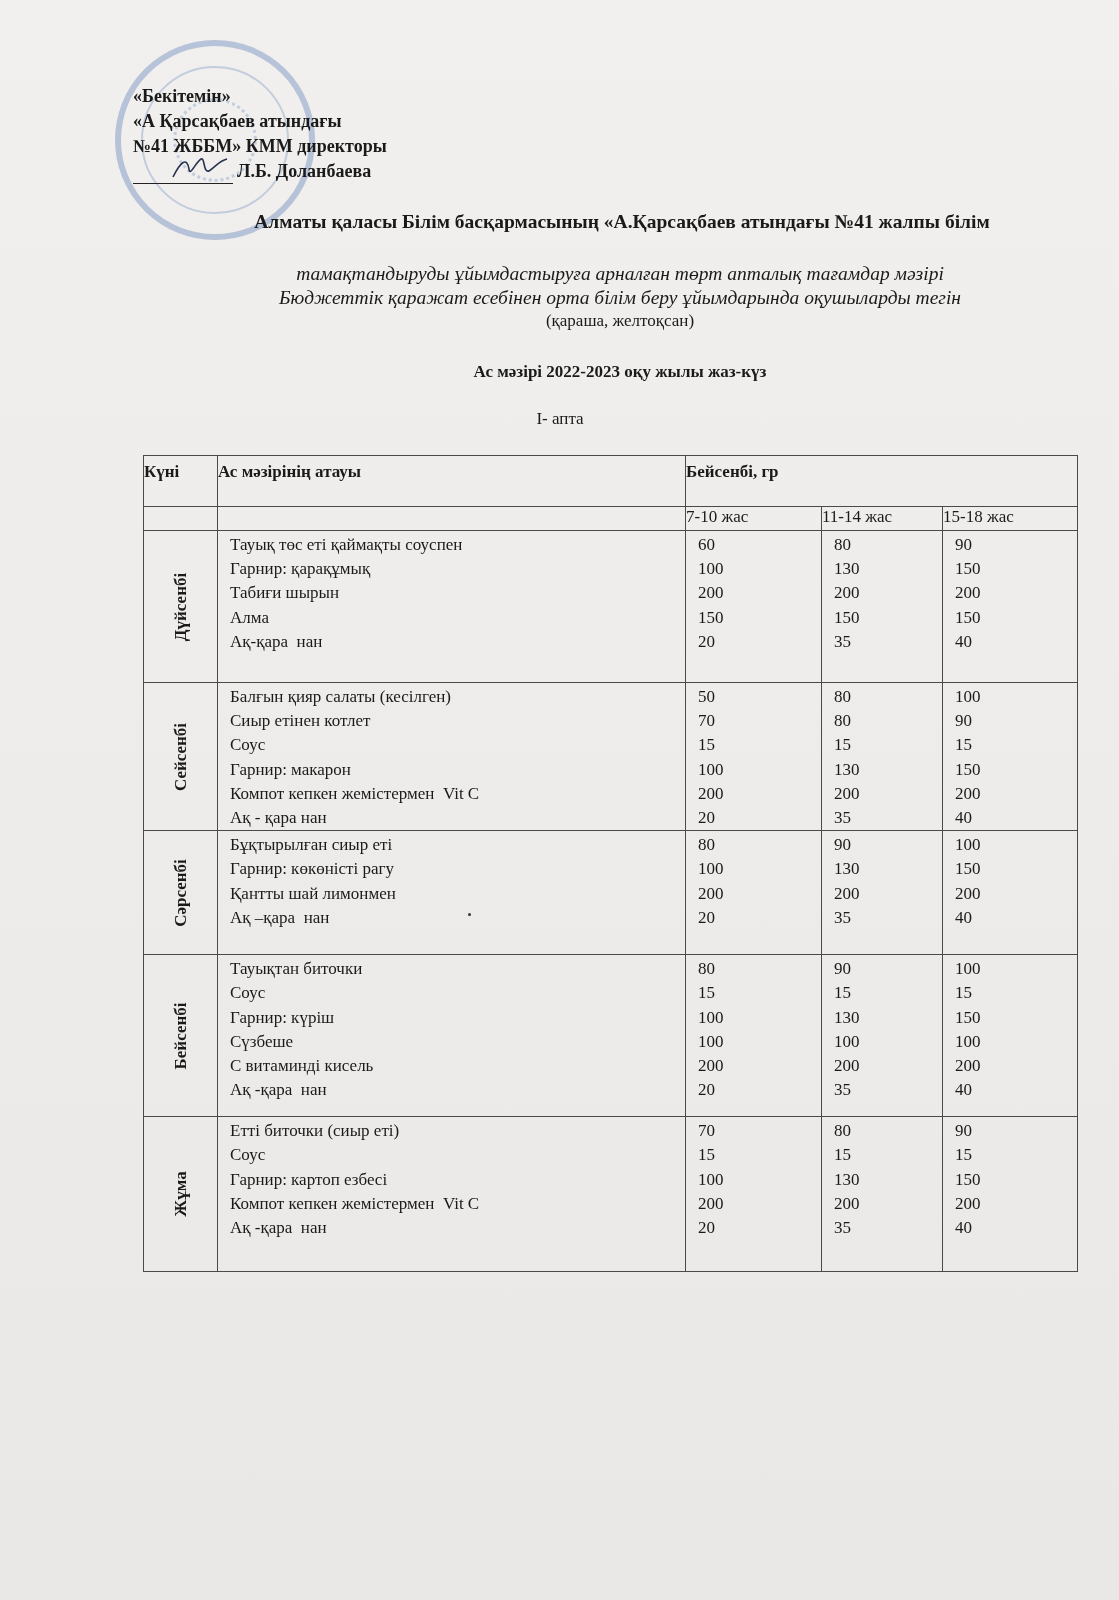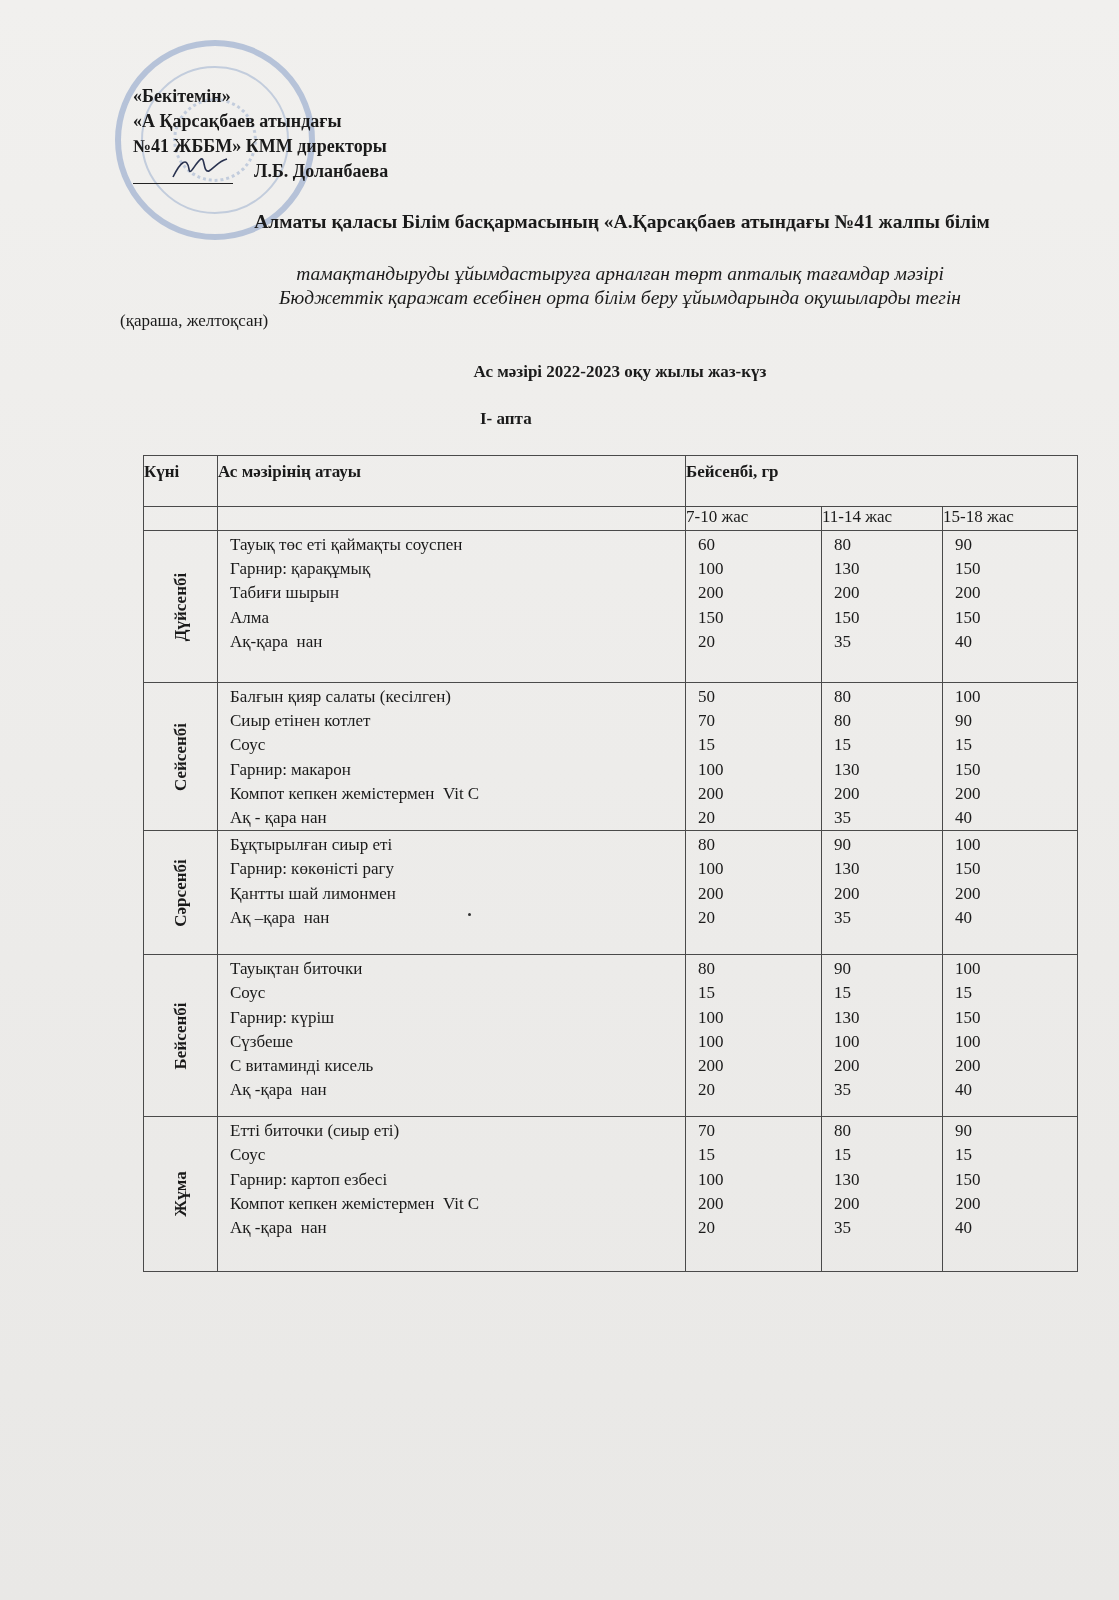--- a/index.html
+++ b/index.html
@@ -26,45 +26,45 @@
       border-radius: 50%; border: 2px solid rgba(110,140,190,0.35);
     }
     .stamp::after {
       content: ""; position: absolute; left: 52px; top: 52px; right: 52px; bottom: 52px;
       border-radius: 50%; border: 3px dotted rgba(110,140,190,0.35);
     }
     .approval {
       position: absolute; left: 133px; top: 84px;
       font-weight: bold; font-size: 18px; line-height: 25px;
     }
-    .approval .sigline { display: flex; align-items: flex-end; gap: 17px; }
+    .approval .sigline { display: flex; align-items: flex-end; }
     .approval .sig {
       display: inline-block; width: 100px; border-bottom: 1.5px solid #222;
       margin-right: 4px; height: 18px; position: relative;
     }
     .approval .sig svg { position: absolute; left: 38px; top: -10px; }
     .org-title {
       position: absolute; left: 122px; width: 1000px; top: 210px;
       text-align: center; font-weight: bold; font-size: 19.5px; line-height: 24px;
     }
     .subtitle {
       position: absolute; left: 120px; width: 1000px; top: 262px;
       text-align: center; font-style: italic; font-size: 19.5px; line-height: 24px;
     }
     .months {
       position: absolute; left: 120px; width: 1000px; top: 310px;
-      text-align: left; font-size: 17px; line-height: 22px;
+      text-align: center; font-size: 17px; line-height: 22px;
     }
     .menu-year {
       position: absolute; left: 370px; width: 500px; top: 362px;
       text-align: center; font-weight: bold; font-size: 17px;
     }
     .week {
       position: absolute; left: 480px; width: 160px; top: 409px;
-      font-weight: bold; font-size: 17px;
+      text-align: center; font-weight: normal; font-size: 17px;
     }
     table.menu {
       position: absolute; left: 143px; top: 455px;
       width: 935px; border-collapse: collapse;
       font-size: 17px;
     }
     table.menu td, table.menu th {
       border: 1.3px solid #4a4a4a; padding: 0;
       vertical-align: top; text-align: left;
     }

